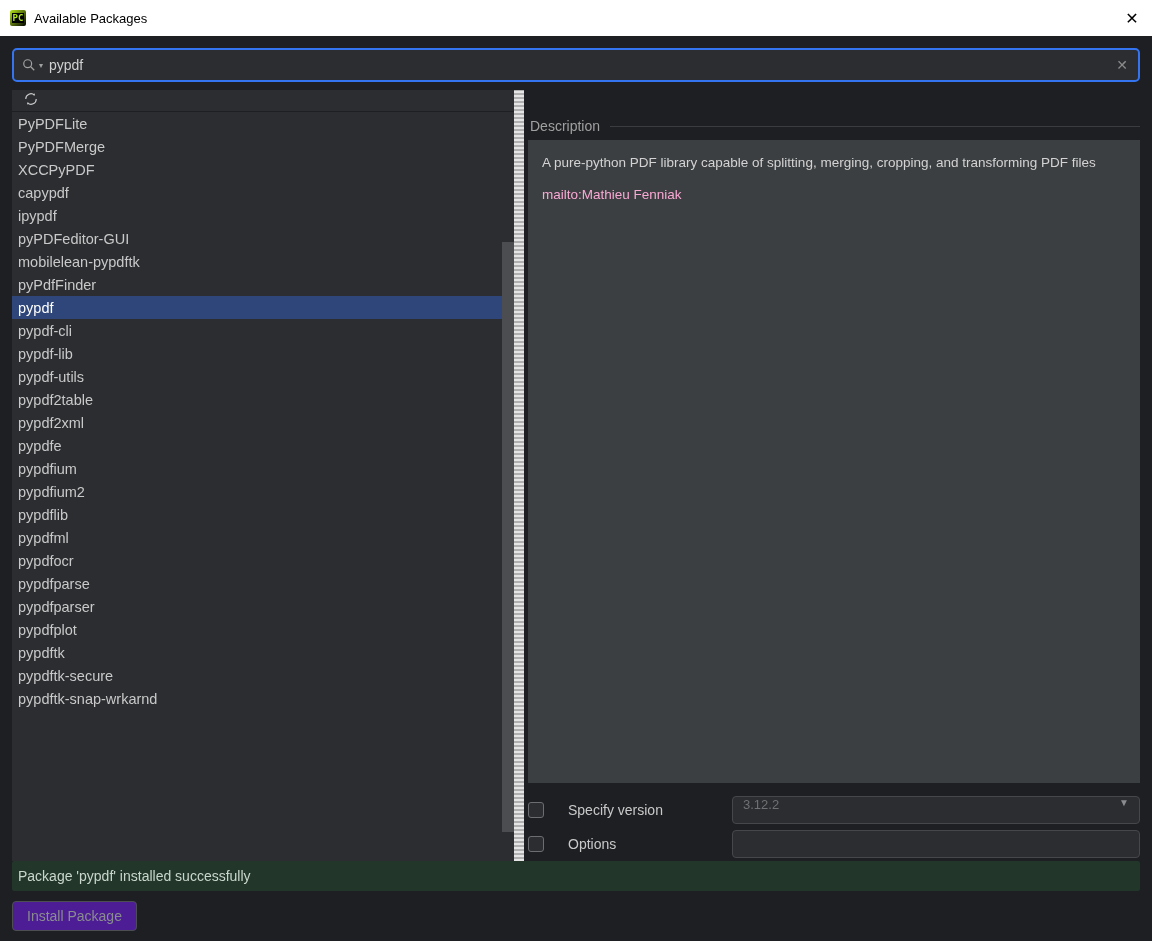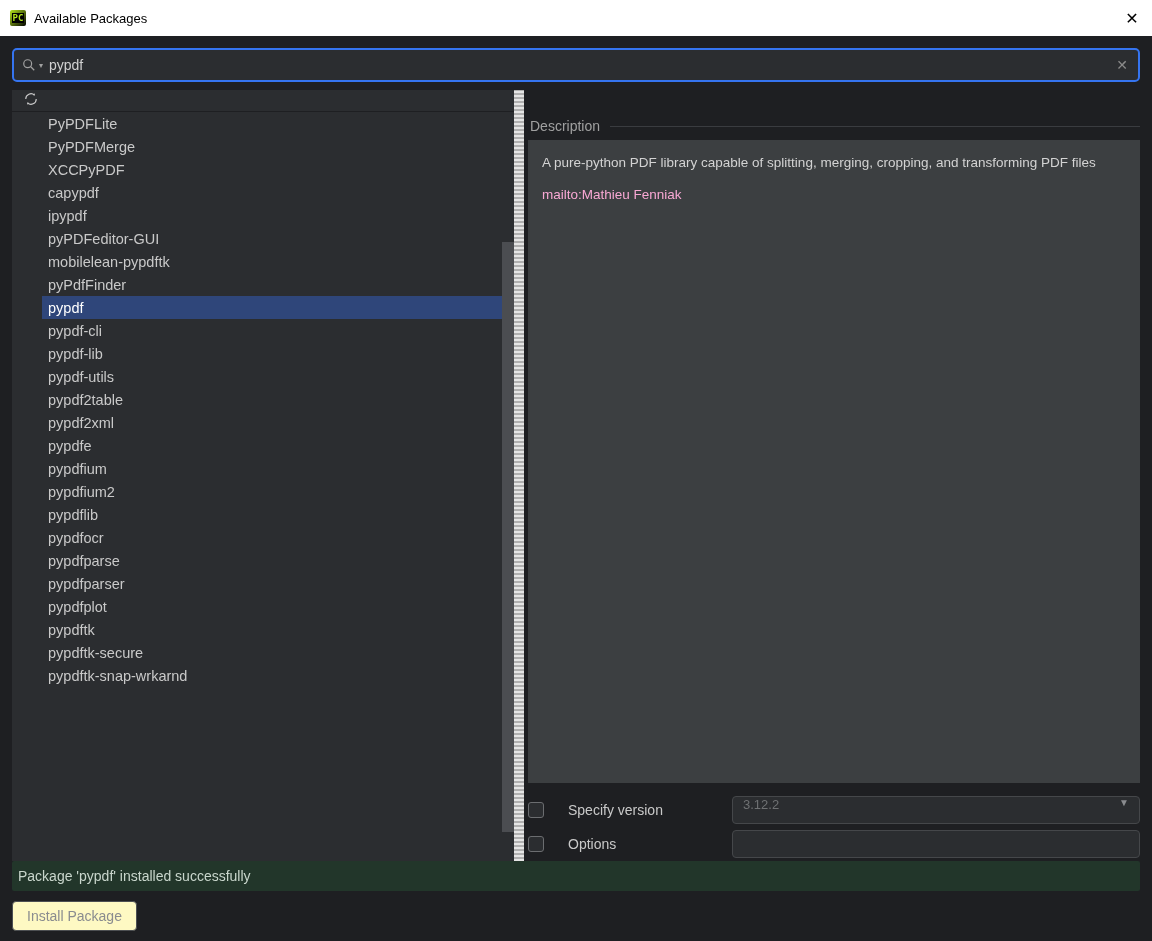--- a/index.html
+++ b/index.html
@@ -15,38 +15,38 @@
   .search-row .chev { color:#a0a0a0; font-size:8px; margin-right:6px;}
   .search-row input { flex:1; background:transparent; border:none; outline:none; color:#d1d1d1; font-size:14px; }
   .search-row input::placeholder { color:#888; }
   .search-row .clear { color:#8a8a8a; font-size:14px; cursor:pointer; padding:0 2px;}
   .middle { flex:1; display:flex; margin-top:8px; min-height:0; position:relative;}
   .left { width:502px; display:flex; flex-direction:column; background:#2b2d30; }
   .reload-row { height:22px; display:flex; align-items:center; padding-left:12px; color:#c9c9c9; border-bottom:1px solid #1e1f22;}
   .reload-row svg { cursor:pointer; }
   .list-wrap { flex:1; position:relative; overflow:hidden;}
   .pkg-list { list-style:none; color:#c9c9c9; font-size:14.5px; height:100%; overflow:hidden;}
-  .pkg-list li { padding:3.5px 6px; cursor:default; white-space:nowrap;margin-left:30px;}
+  .pkg-list li { padding:3.5px 6px; cursor:default; white-space:nowrap;}
   .pkg-list li.selected { background:#2f467a; color:#fff;}
   .list-scrollbar { position:absolute; right:0; top:130px; width:12px; height:590px; background:#4b4d51; border-radius:0;}
   .splitter { width:10px; cursor:col-resize; background:repeating-linear-gradient(0deg,#e5e5e5 0 2px,#b0b0b0 2px 4px); margin:0;}
   .right { flex:1; display:flex; flex-direction:column; padding-left:4px;}
   .desc-head { display:flex; align-items:center; color:#a0a0a0; font-size:14px; padding:4px 0 6px 2px;margin-top:24px;}
   .desc-head .line { flex:1; height:1px; background:#3a3c40; margin-left:10px;}
   .desc-box { flex:1; background:#3c3f41; color:#d3d3d3; padding:14px 14px; font-size:13.5px; line-height:1.35; border-radius:0; margin-bottom:10px;}
   .desc-box a { color:#f9a8d4; text-decoration:none; display:inline-block; margin-top:14px;}
   .opt-row { display:flex; align-items:center; height:34px; gap:24px; color:#c9c9c9; font-size:14px;}
   .opt-row .cb { width:16px; height:16px; border:1.5px solid #6b6d70; border-radius:3px; background:#2b2d30;}
   .opt-row .lbl { width:140px;}
   .ver-select { flex:1; height:28px; background:#2b2d30; border:1px solid #45474a; border-radius:4px; color:#6f7173; padding:0 10px; display:flex; align-items:flex-start; justify-content:space-between; font-size:13px;}
   .ver-select .dd { color:#8a8c8f; font-size:10px;}
   .opt-input { flex:1; height:28px; background:#2b2d30; border:1px solid #45474a; border-radius:4px;}
   .status-bar { margin-top:0; height:30px; background:#22362a; color:#c9d6cc; font-size:14px; display:flex; align-items:center; padding:0 6px; border-radius:2px;}
   .bottom-actions { margin-top:10px;}
-  .install-btn { background:#fef9c3; border:1px solid #4c4f52; color:#8a8c8f; padding:6px 14px; border-radius:4px; font-size:14px; cursor:default;}
+  .install-btn { background:#4c1d95; border:1px solid #4c4f52; color:#8a8c8f; padding:6px 14px; border-radius:4px; font-size:14px; cursor:default;}
 </style>
 </head>
 <body>
 
 <div class="titlebar">
   <div class="app-icon">
       <span>PC</span>
     </div>
   <div class="title">Available Packages</div>
   <div class="close">✕</div>
@@ -89,20 +89,21 @@
             <li class="selected">pypdf</li>
             <li>pypdf-cli</li>
             <li>pypdf-lib</li>
             <li>pypdf-utils</li>
             <li>pypdf2table</li>
             <li>pypdf2xml</li>
             <li>pypdfe</li>
             <li>pypdfium</li>
             <li>pypdfium2</li>
             <li>pypdflib</li>
+            <li>pypdfml</li>
             <li>pypdfocr</li>
             <li>pypdfparse</li>
             <li>pypdfparser</li>
             <li>pypdfplot</li>
             <li>pypdftk</li>
             <li>pypdftk-secure</li>
             <li>pypdftk-snap-wrkarnd</li>
           </ul>
         <div class="list-scrollbar"></div>
       </div>

